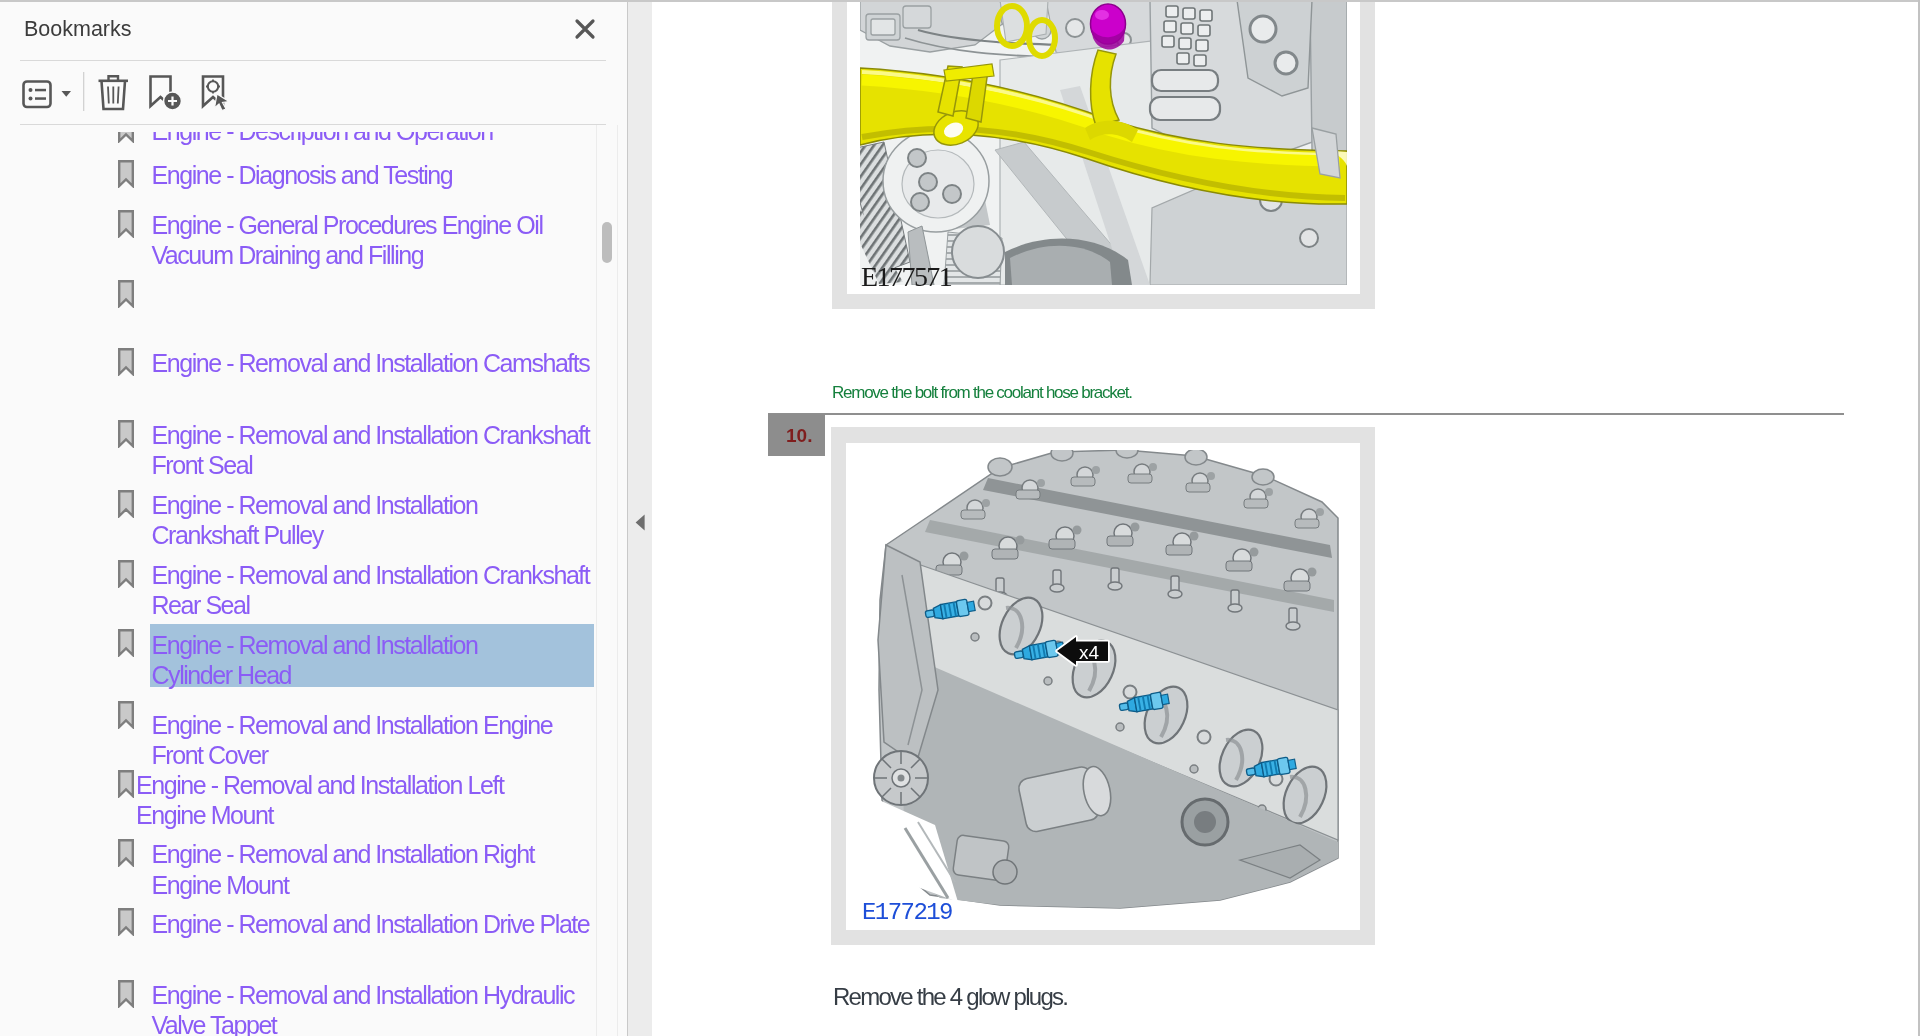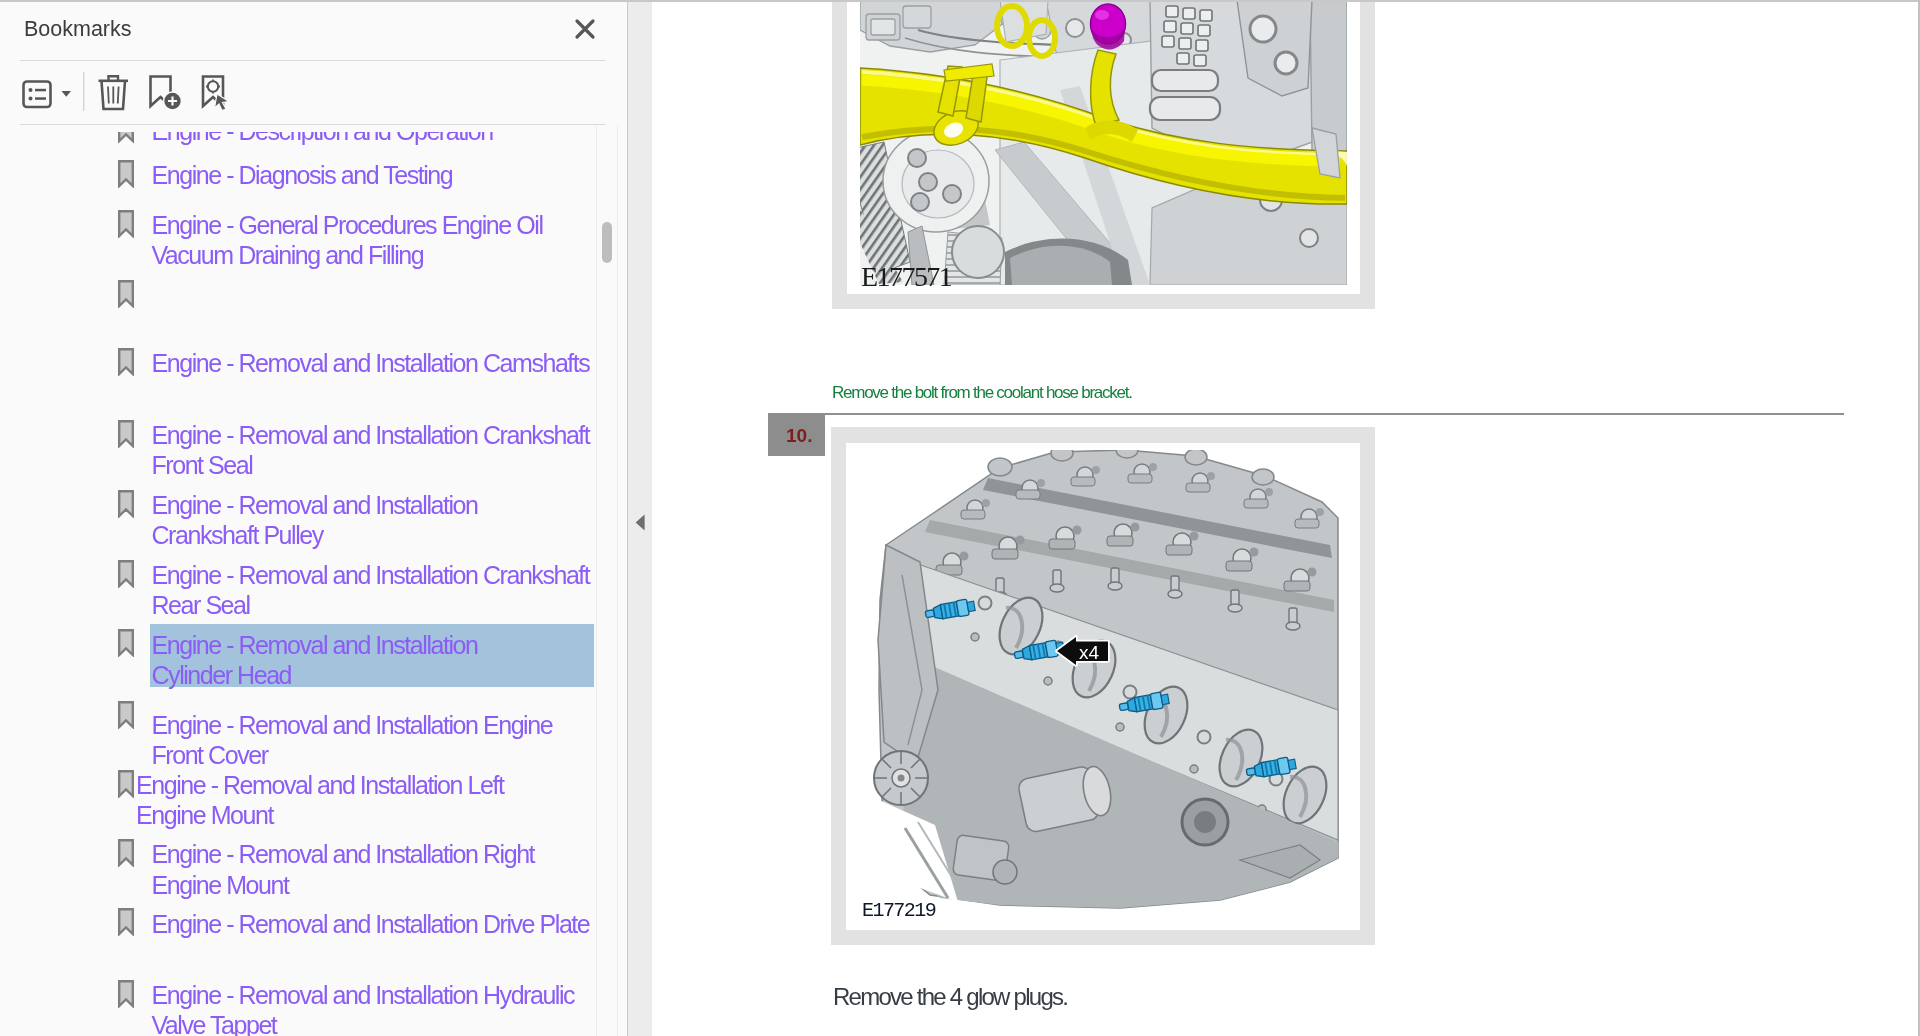--- a/index.html
+++ b/index.html
@@ -475,20 +475,20 @@
       <rect x="-10" y="-7.5" width="17" height="15" fill="#39b1e5" stroke="#0d5c88" stroke-width="1.4"></rect>
       <path d="M-6 -7.5 L-6 7.5 M-1 -7.5 L-1 7.5 M4 -7.5 L4 7.5" stroke="#117bb0" stroke-width="2" fill="none"></path>
       <rect x="7" y="-8.5" width="11" height="17" rx="2" fill="#6cc8ee" stroke="#0d5c88" stroke-width="1.4"></rect>
       <rect x="18" y="-5" width="7" height="10" fill="#2ea9e0" stroke="#0d5c88" stroke-width="1.2"></rect>
     </g>
   </g>
 
   <path d="M1057 651 L1076 637 L1076 641.5 L1108 641.5 L1108 661 L1076 661 L1076 665 Z" fill="#0d0d0d" stroke="#ffffff" stroke-width="3.6" paint-order="stroke" stroke-linejoin="round"></path>
   <text x="1079" y="658.5" fill="#ffffff" font-size="19" font-family="Liberation Sans, sans-serif">x4</text>
 </svg>
-  <div class="abs" style="left:862px; top:899px; font-family:'Liberation Mono',monospace; font-size:20px; letter-spacing:-1.55px; color:#0f172a;">E177219</div>
+  <div class="abs" style="left:862px; top:899px; font-family:'Liberation Mono',monospace; font-size:24px; letter-spacing:-1.55px; color:#1d4ed8;">E177219</div>
 
   <div class="abs" style="left:833px; top:982.5px; font-size:24px; letter-spacing:-1.75px; color:#363d45;">Remove the 4 glow plugs.</div>
 
   <div class="abs" style="left:0; top:0; width:1920px; height:1.5px; background:#c8c8c8;"></div>
   <div class="abs" style="left:1918.4px; top:0; width:1.6px; height:1036px; background:#c2c2c2;"></div>
 
 </div>
 
 </body></html>

